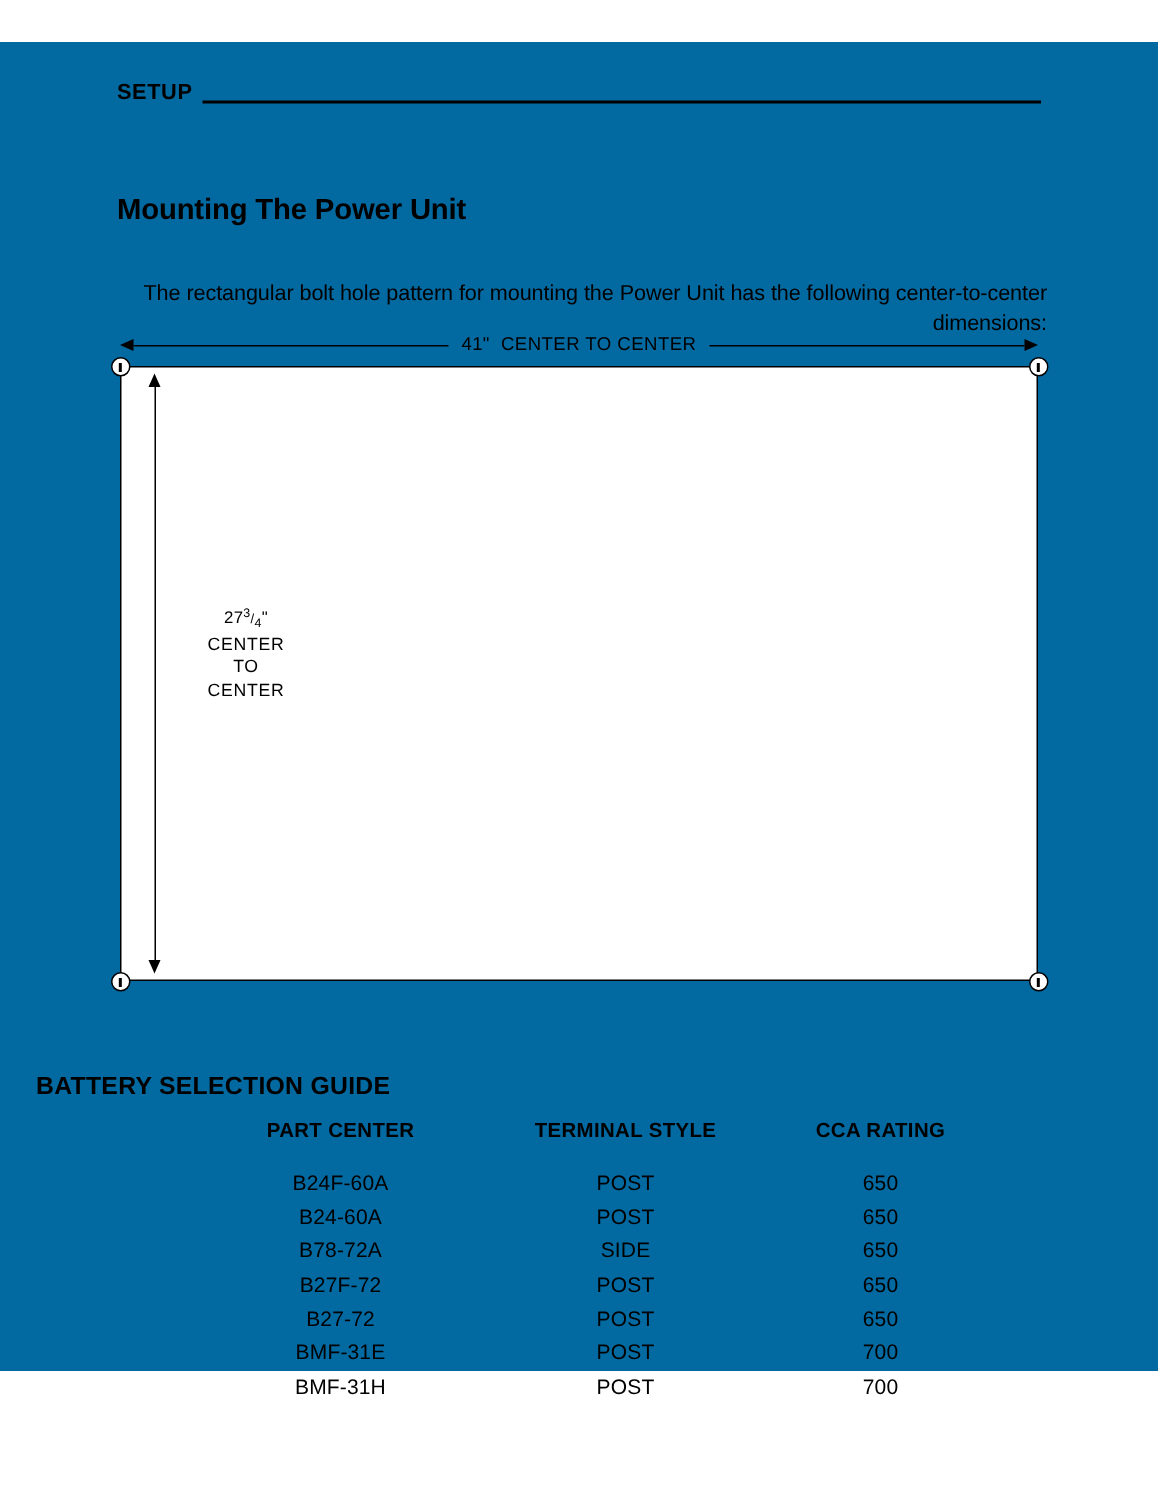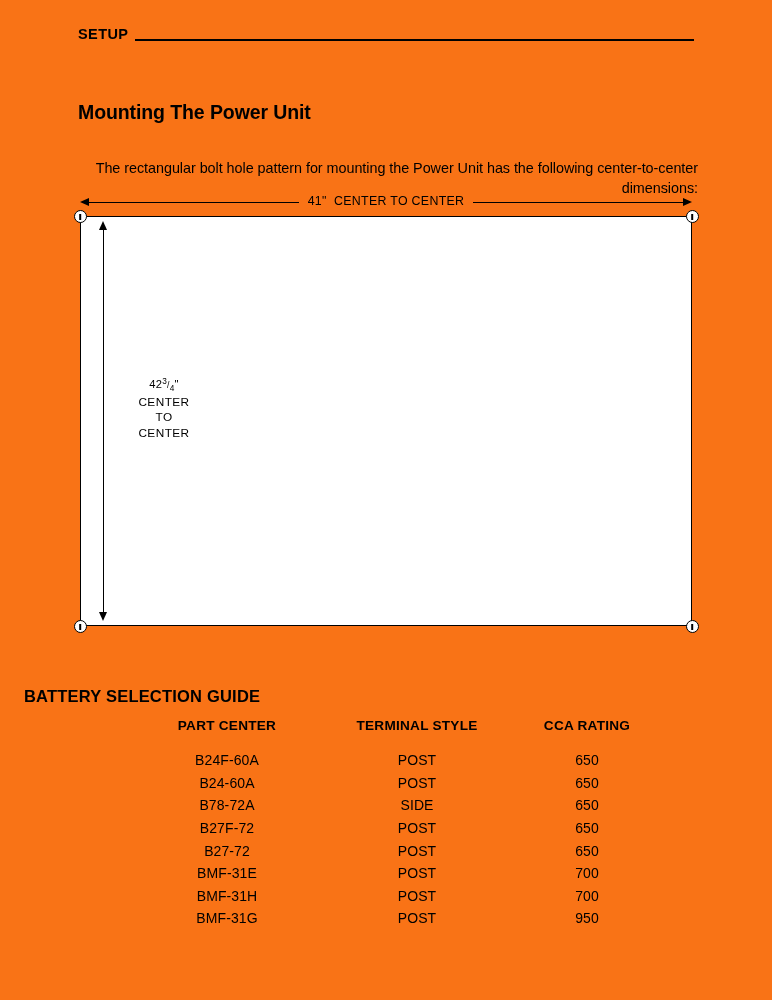--- a/index.html
+++ b/index.html
@@ -14,22 +14,23 @@
     position: relative;
     font-family: "Liberation Sans", sans-serif;
     color: #000000;
     overflow: hidden;
   }
 
   .page {
     position: absolute;
     inset: 0;
     width: 772px;
-    height: 1000px;
-    background: #f97316;
+    height: 886px;
+    background: #0369a1;
+    margin-top: 28px;
   }
 
   
   .running-header {
     position: absolute;
     left: 78px;
     top: 24px;
     width: 616px;
     height: 22px;
     display: flex;
@@ -274,21 +275,21 @@
     <span class="bolt-hole bolt-bl"></span>
     <span class="bolt-hole bolt-br"></span>
 
     <div class="dim-left">
       <span class="arrow-up"></span>
       <span class="dim-vline"></span>
       <span class="arrow-down"></span>
     </div>
 
     <div class="dim-left-label">
-      <span class="measure-line"><span>42</span><span class="frac"><sup>3</sup>/<sub>4</sub></span><span>"</span></span>
+      <span class="measure-line"><span>27</span><span class="frac"><sup>3</sup>/<sub>4</sub></span><span>"</span></span>
       <span>CENTER</span><br>
       <span>TO</span><br>
       <span>CENTER</span>
     </div>
   </div>
 
 
   <div class="table-title">BATTERY SELECTION GUIDE</div>
 
   <table class="battery-table">
@@ -333,21 +334,16 @@
         <tr>
           <td>BMF-31E</td>
           <td>POST</td>
           <td>700</td>
         </tr>
         <tr>
           <td>BMF-31H</td>
           <td>POST</td>
           <td>700</td>
         </tr>
-        <tr>
-          <td>BMF-31G</td>
-          <td>POST</td>
-          <td>950</td>
-        </tr>
       </tbody>
   </table>
 
 </div>
 
 </body></html>

